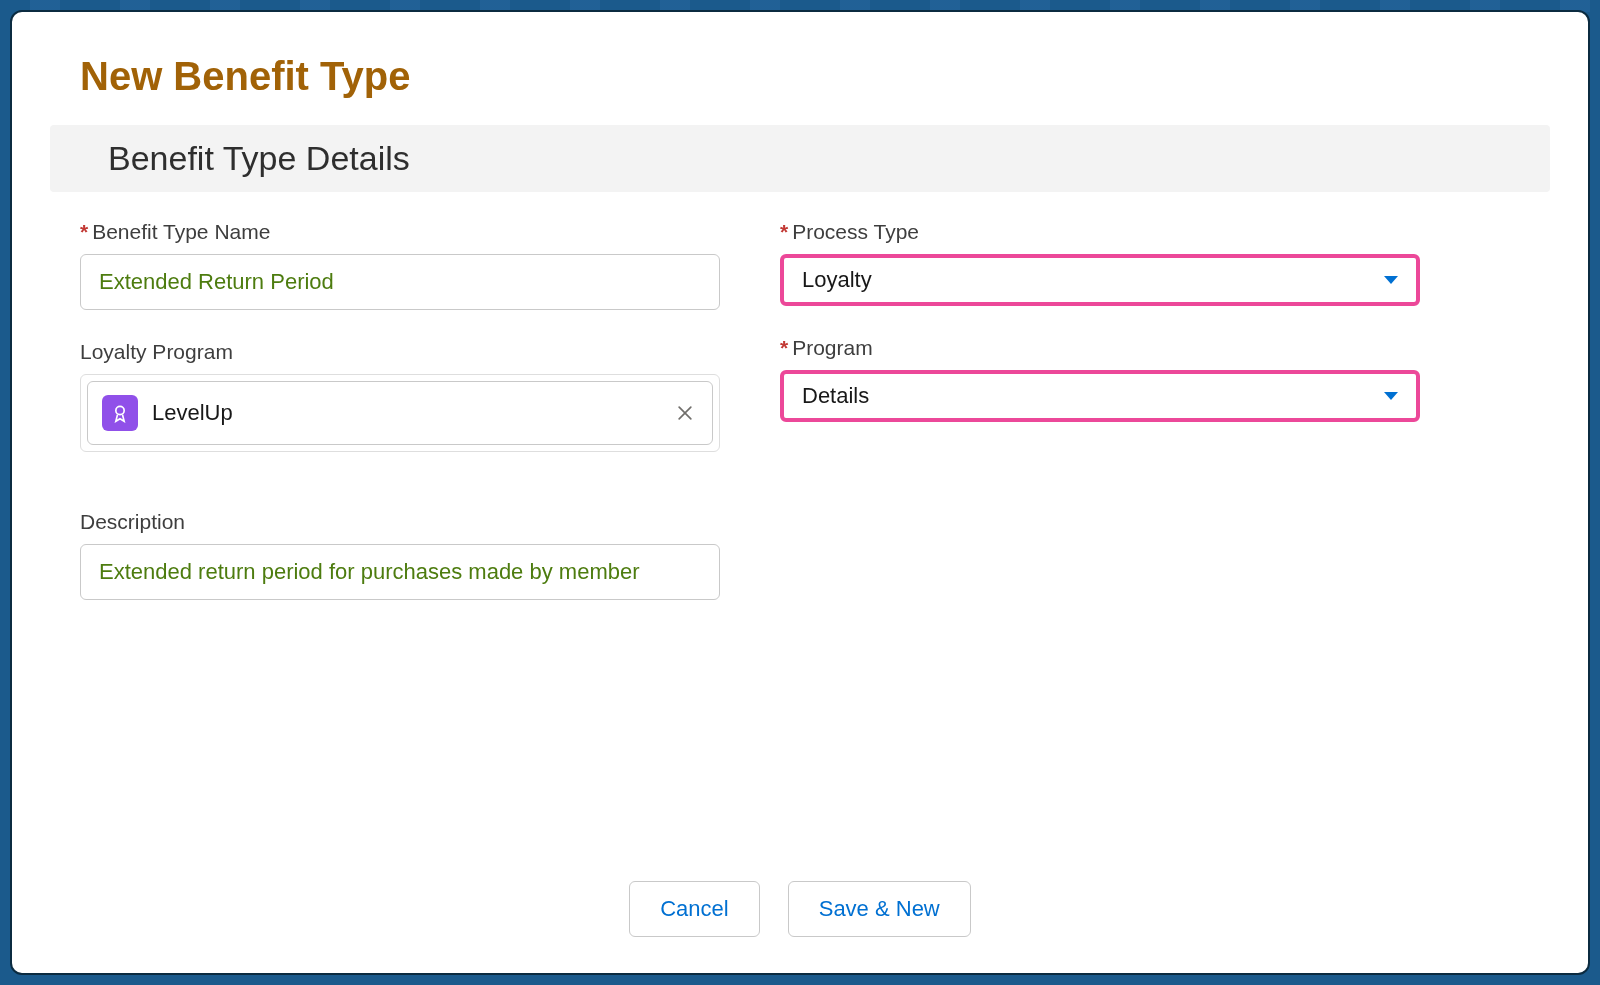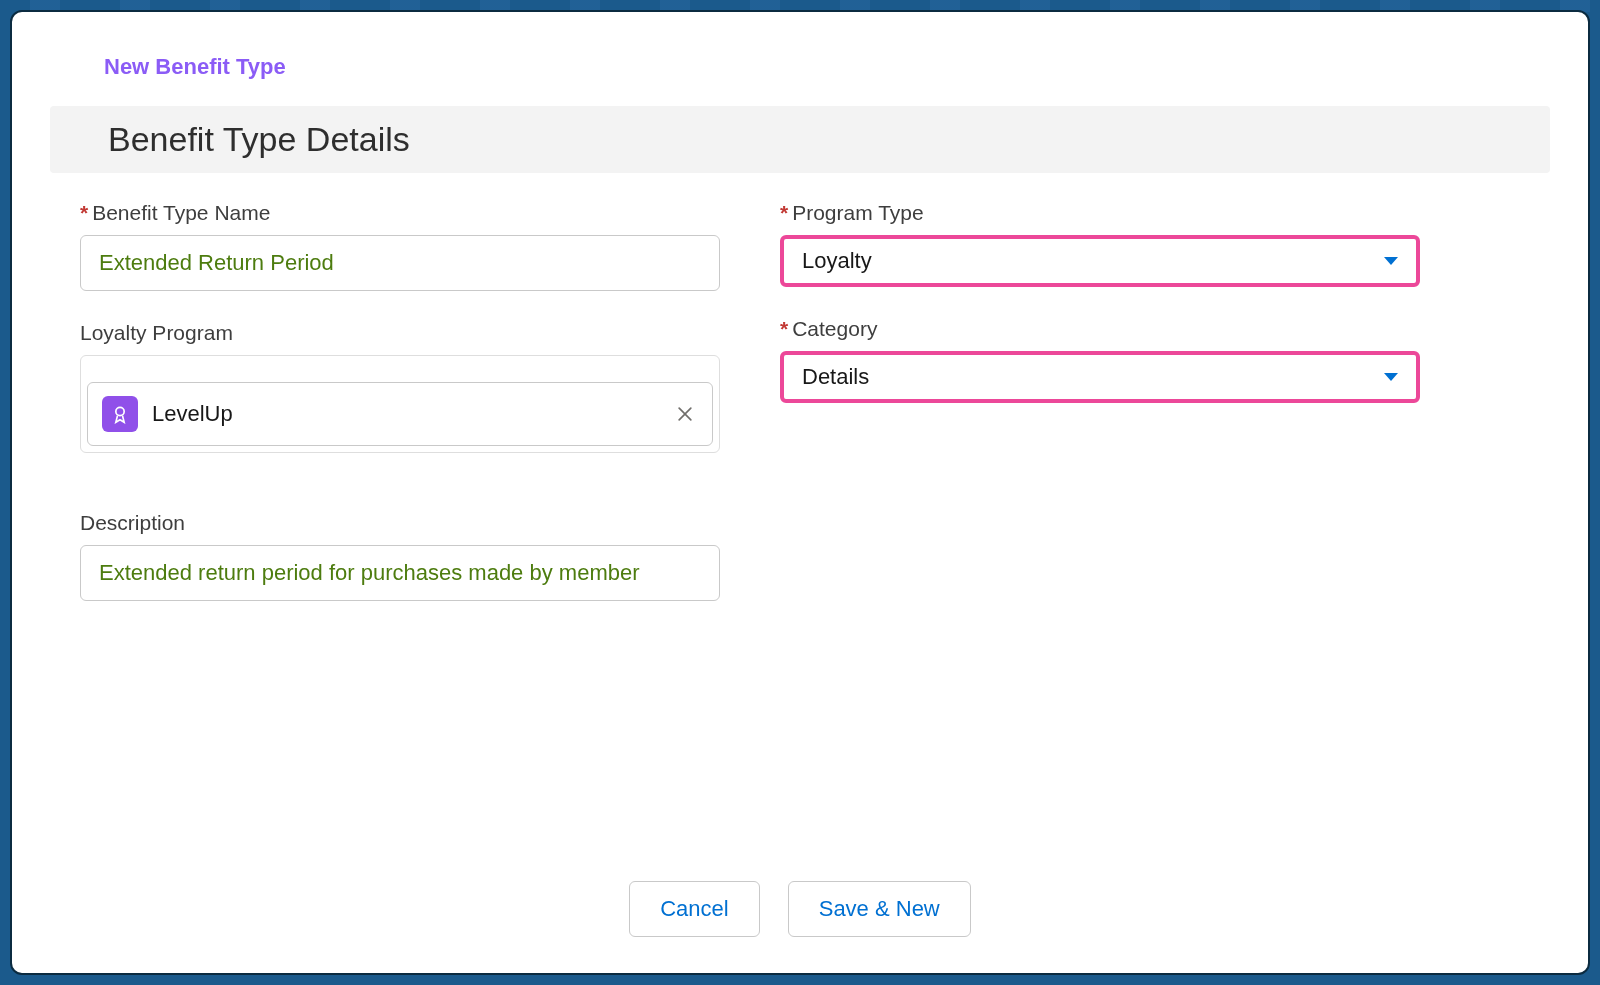--- a/index.html
+++ b/index.html
@@ -30,25 +30,24 @@
       background: #fff;
       border: 2px solid #0b2b40;
       border-radius: 12px;
       width: 100%;
       height: 100%;
       display: flex;
       flex-direction: column;
       overflow: hidden;
     }
     .modal-title {
-      font-size: 22px;
+      font-size: 40px;
       font-weight: 600;
-      color: #8b5cf6;
+      color: #a16207;
       padding: 42px 0 26px 68px;
-      margin-left: 24px;
     }
     .section-header {
       background: #f3f3f3;
       font-size: 34px;
       color: #2e2e2e;
       padding: 14px 0 14px 58px;
       margin: 0 38px 0 38px;
       border-radius: 4px;
     }
     .form-body {
@@ -117,21 +116,20 @@
     }
     .lookup-pill {
       border: 1px solid #c9c9c9;
       border-radius: 6px;
       background: #fff;
       height: 64px;
       display: flex;
       align-items: center;
       padding: 0 14px;
       gap: 14px;
-      margin-top: 20px;
     }
     .entity-icon {
       width: 36px;
       height: 36px;
       border-radius: 6px;
       background: #9050e9;
       display: flex;
       align-items: center;
       justify-content: center;
       color: #fff;
@@ -229,32 +227,32 @@
         <input class="text-input" type="text" value="Extended return period for purchases made by member" style="">
       </div>
 
     </div>
 
     <div class="col">
 
       <div class="field">
         <div class="label">
           <span class="req">*</span>
-          <span>Program Type</span>
+          <span>Process Type</span>
         </div>
         <div class="picklist">
           <span>Loyalty</span>
           <span class="chevron"></span>
         </div>
       </div>
 
       <div class="field">
         <div class="label">
           <span class="req">*</span>
-          <span>Category</span>
+          <span>Program</span>
         </div>
         <div class="picklist">
           <span>Details</span>
           <span class="chevron"></span>
         </div>
       </div>
 
     </div>
 
   </div>

